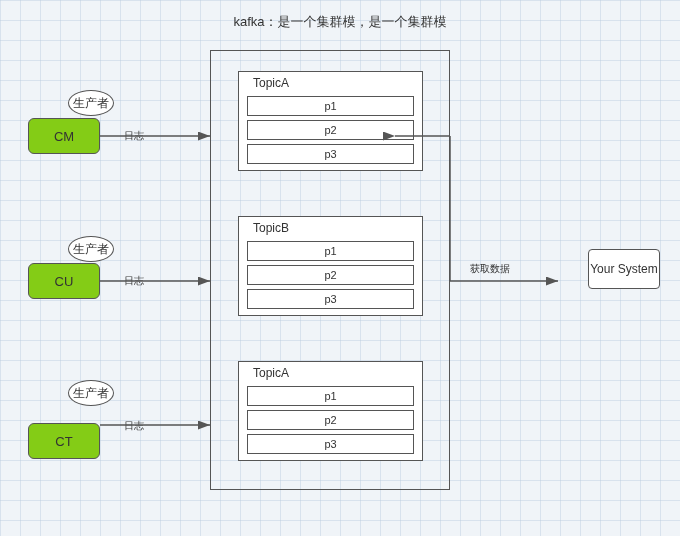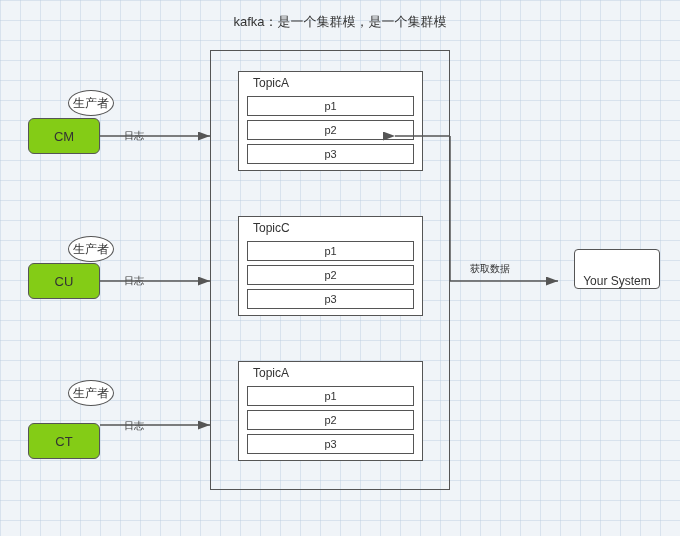--- a/index.html
+++ b/index.html
@@ -112,24 +112,24 @@
       font-size: 10px;
       color: #333;
     }
 
     
     .your-system {
       position: absolute;
       border: 1.5px solid #555;
       border-radius: 4px;
       background: white;
-      width: 86px;
+      width: 72px;
       height: 40px;
       display: flex;
-      align-items: flex-end;
+      align-items: center;
       justify-content: center;
       font-size: 12px;
       color: #333;
       right: 20px;
       top: 249px;
     }
 
     
     .arrows-svg {
       position: absolute;
@@ -150,21 +150,21 @@
 <div class="kafka-container">
 
   <div class="topic-box topic-a">
     <div class="topic-label">TopicA</div>
     <div class="partition-box">p1</div>
     <div class="partition-box">p2</div>
     <div class="partition-box" style="margin-bottom:6px;">p3</div>
   </div>
 
   <div class="topic-box topic-b">
-    <div class="topic-label">TopicC</div>
+    <div class="topic-label">TopicB</div>
     <div class="partition-box">p1</div>
     <div class="partition-box">p2</div>
     <div class="partition-box" style="margin-bottom:6px;">p3</div>
   </div>
 
   <div class="topic-box topic-c">
     <div class="topic-label">TopicA</div>
     <div class="partition-box">p1</div>
     <div class="partition-box">p2</div>
     <div class="partition-box" style="margin-bottom:6px;">p3</div>

